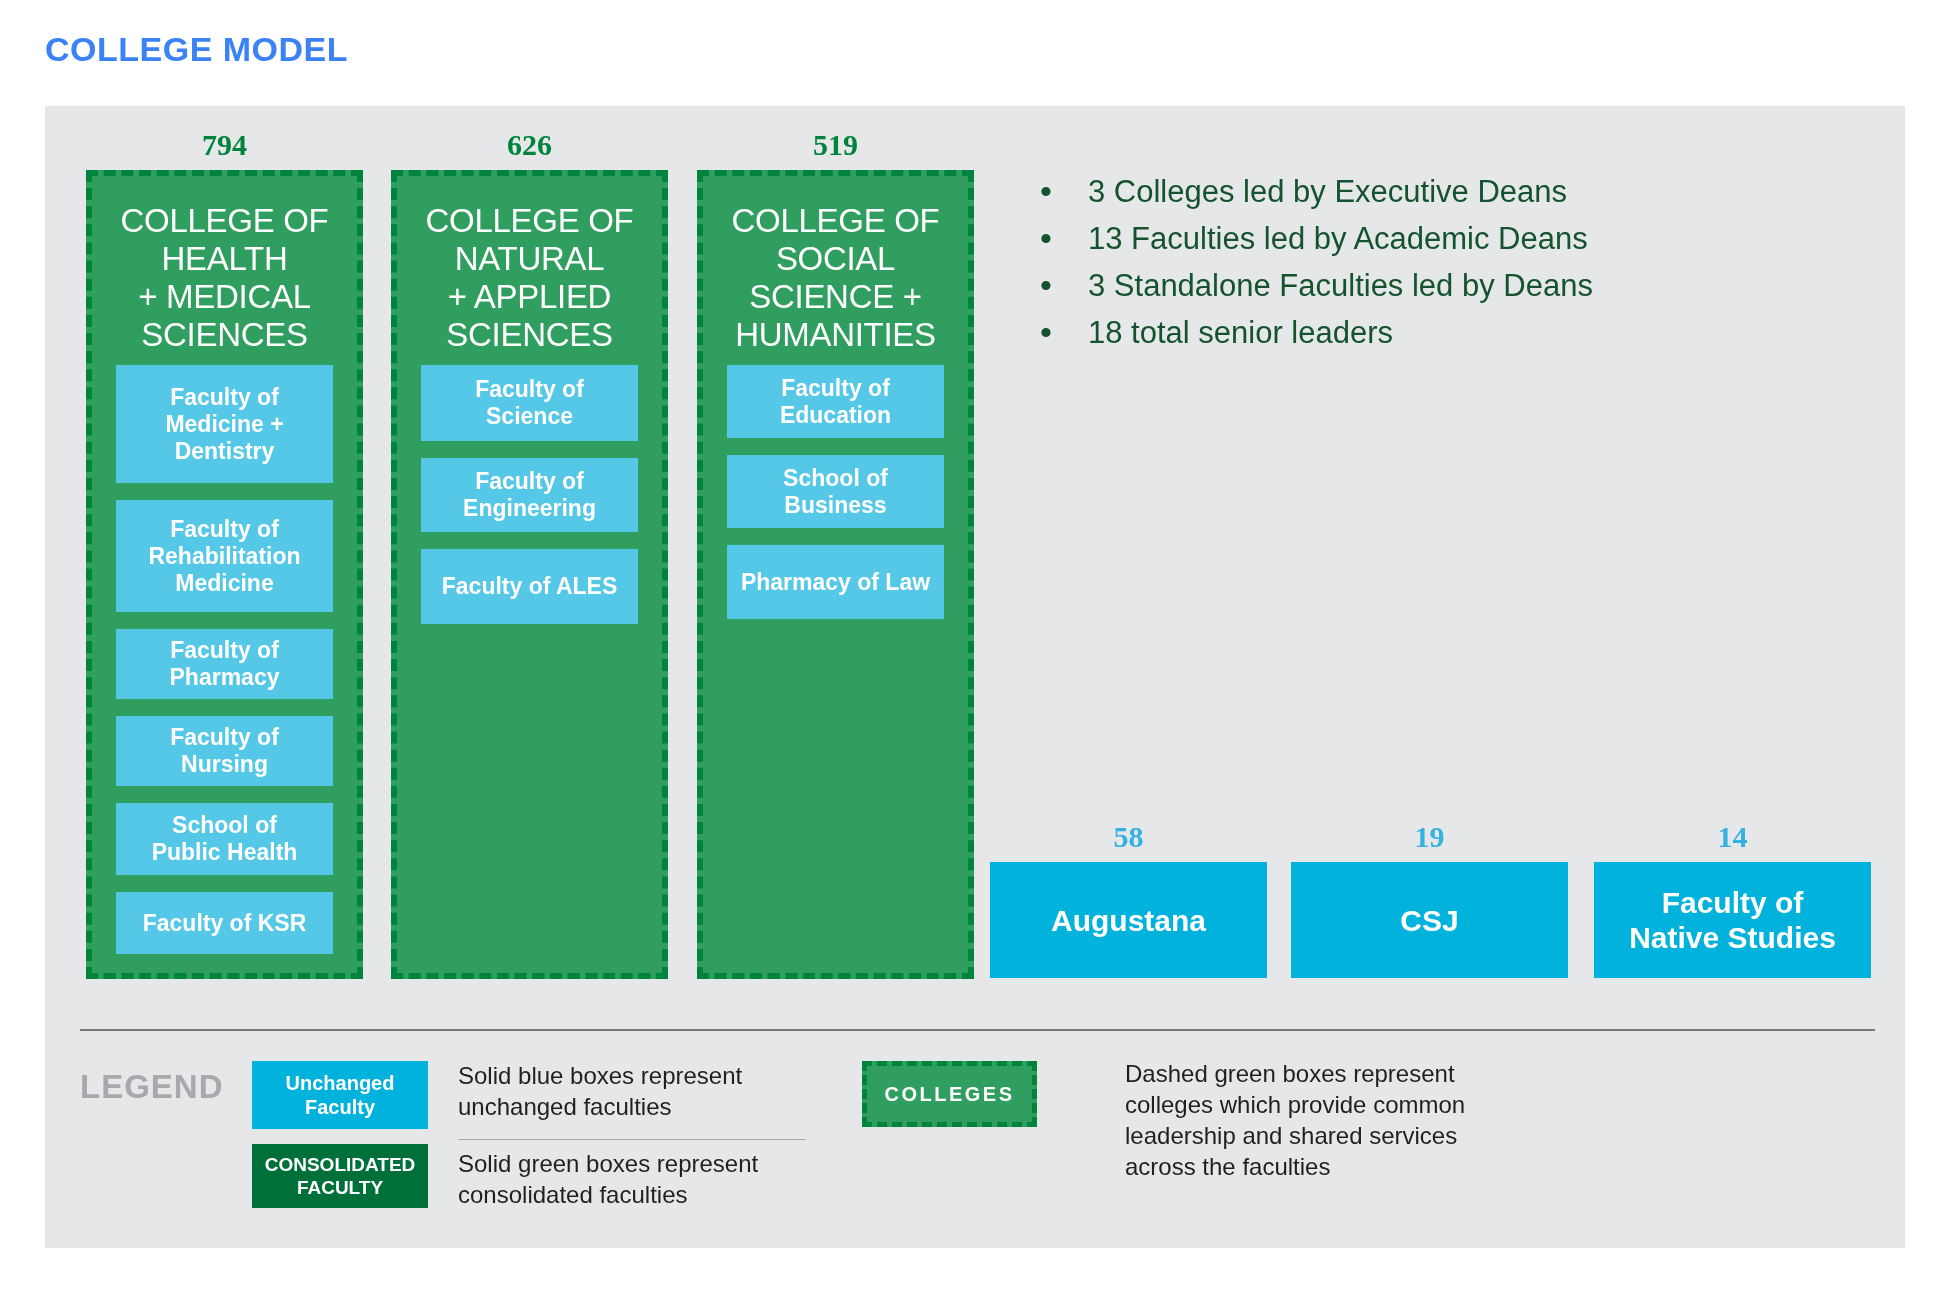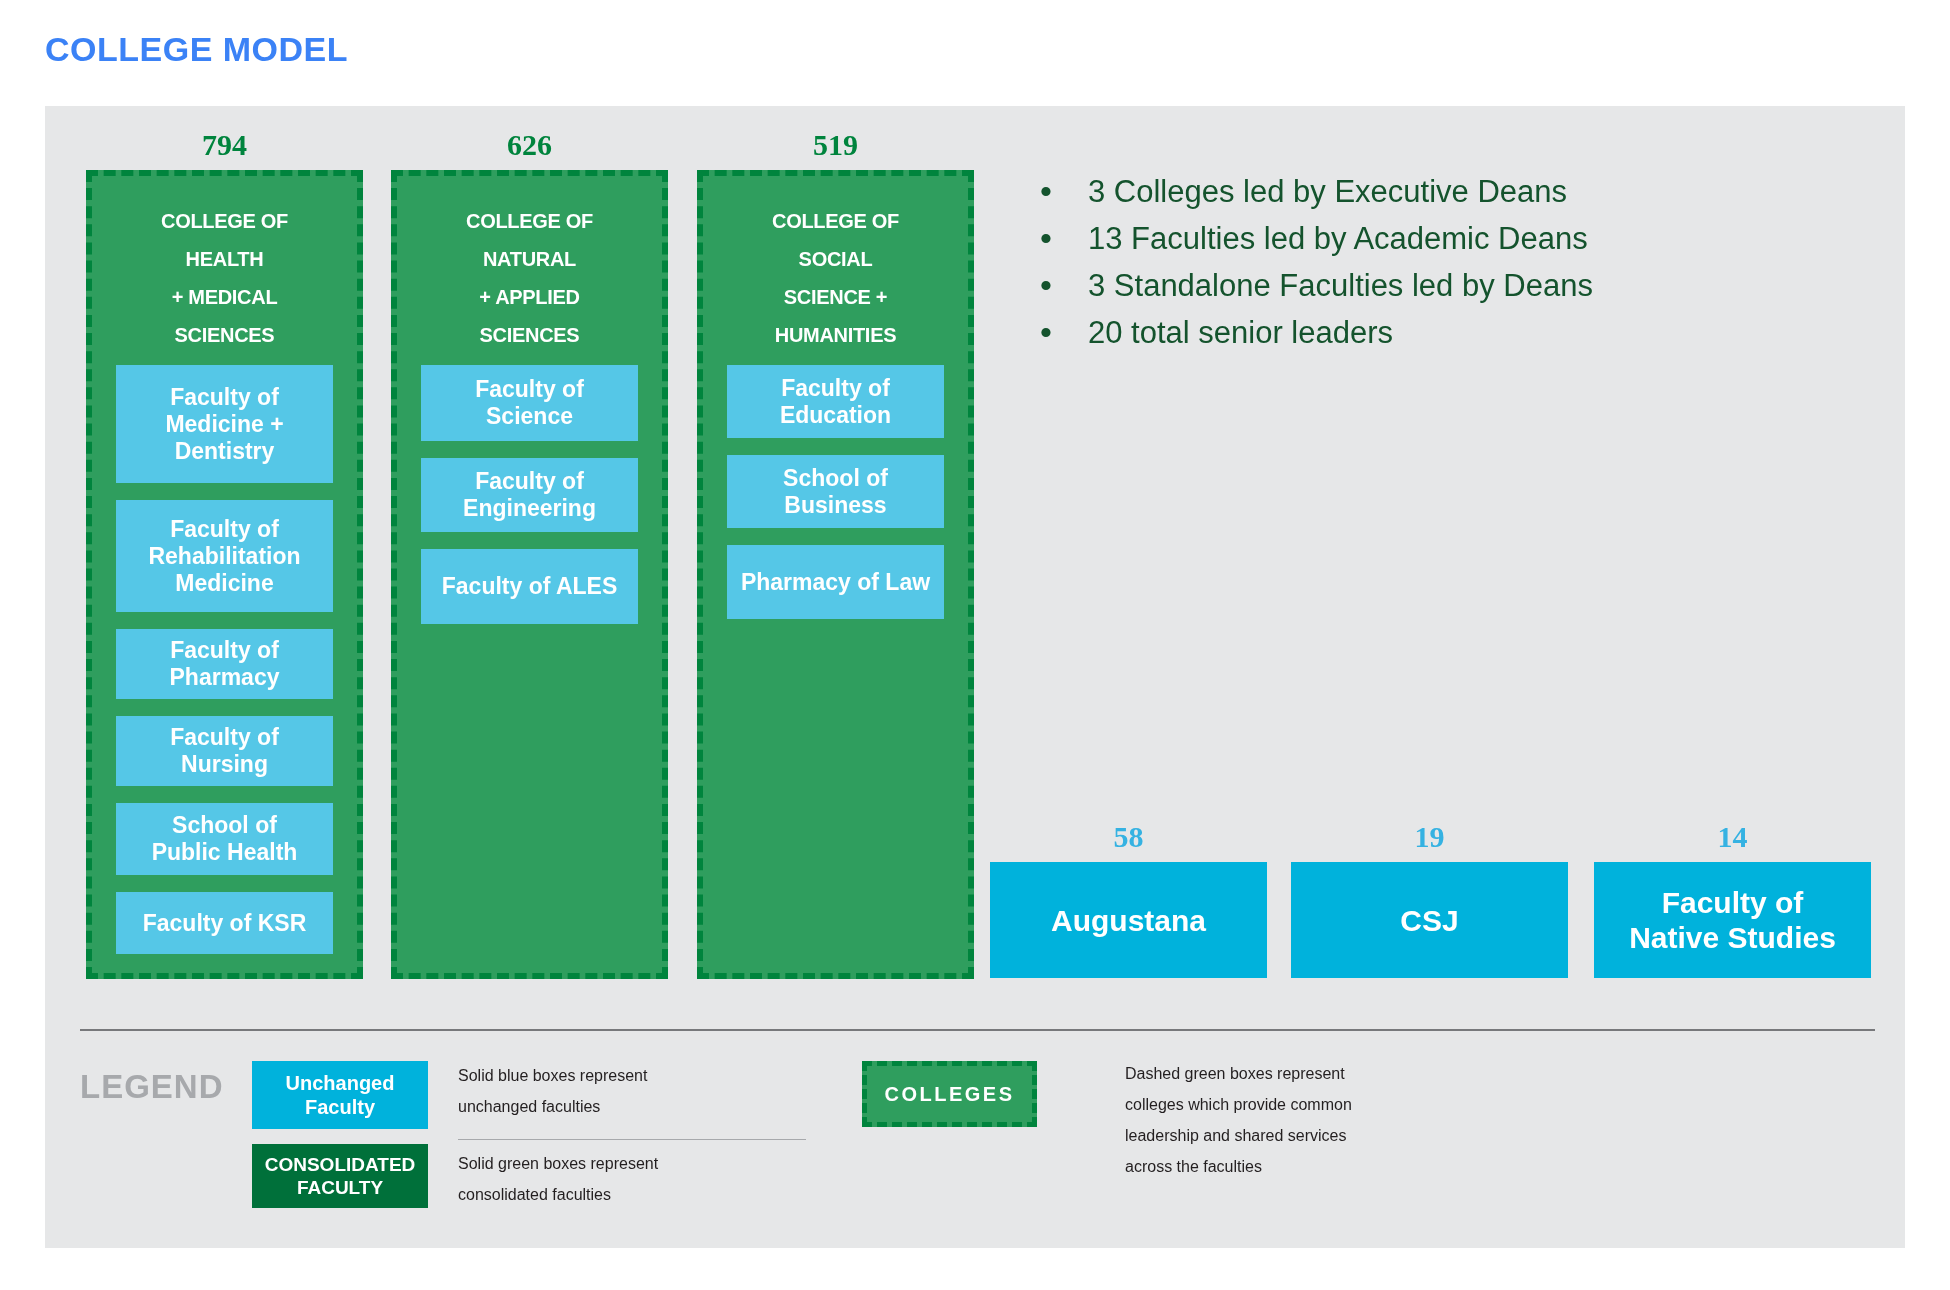--- a/index.html
+++ b/index.html
@@ -26,21 +26,21 @@
     height:42px; text-align:center; font-size:30px; font-weight:bold;
     color:#00843d;
     font-family:Liberation Serif, serif;
   }
   .count.cyan { color:#35b2e2; }
   .cbox {
     height:809px; border:6px dashed #00843d; background:#2f9e5e;
     padding:26px 24px 0 24px;
   }
   .cname {
-    color:#ffffff; font-size:20px; font-weight:bold; text-align:center;
+    color:#ffffff; font-size:33px; font-weight:normal; text-align:center;
     line-height:38px; letter-spacing:-0.3px; height:152px; margin-bottom:11px;
   }
   .fac {
     background:#55c7e7; color:#ffffff; font-weight:bold;
     font-size:23px; line-height:27px; text-align:center;
     display:flex; align-items:center; justify-content:center;
     margin-bottom:17px;
   }
 
   
@@ -86,21 +86,21 @@
   .lg-box.green {
     left:207px; top:1038px; width:176px; height:64px; background:#00703a;
     font-size:19px; line-height:23px;
   }
   .lg-box.dashed {
     left:817px; top:955px; width:175px; height:66px;
     background:#2f9e5e; border:5px dashed #00843d;
     font-size:20px; letter-spacing:2.5px;
   }
   .lg-desc {
-    position:absolute; font-size:16px; line-height:31px; color:#231f20;
+    position:absolute; font-size:24px; line-height:31px; color:#231f20;
   }
   .lg-desc.d1 { left:413px; top:954px; }
   .lg-desc.d2 { left:413px; top:1042px; }
   .lg-desc.d3 { left:1080px; top:952px; }
 </style>
 </head>
 <body>
 
 <h1 class="title">COLLEGE MODEL</h1>
 
@@ -156,21 +156,21 @@
       <div class="fac preline" style="height:73px">School of
 Business</div>
       <div class="fac preline" style="height:74px">Pharmacy of Law</div>
     </div>
   </div>
 
   <ul class="bullets">
     <li>3 Colleges led by Executive Deans</li>
     <li>13 Faculties led by Academic Deans</li>
     <li>3 Standalone Faculties led by Deans</li>
-    <li>20 total senior leaders</li>
+    <li>18 total senior leaders</li>
   </ul>
 
   <div class="standalone" style="left:945px">
     <div class="count cyan">58</div>
     <div class="sbox preline">Augustana</div>
   </div>
   <div class="standalone" style="left:1246px">
     <div class="count cyan">19</div>
     <div class="sbox preline">CSJ</div>
   </div>

